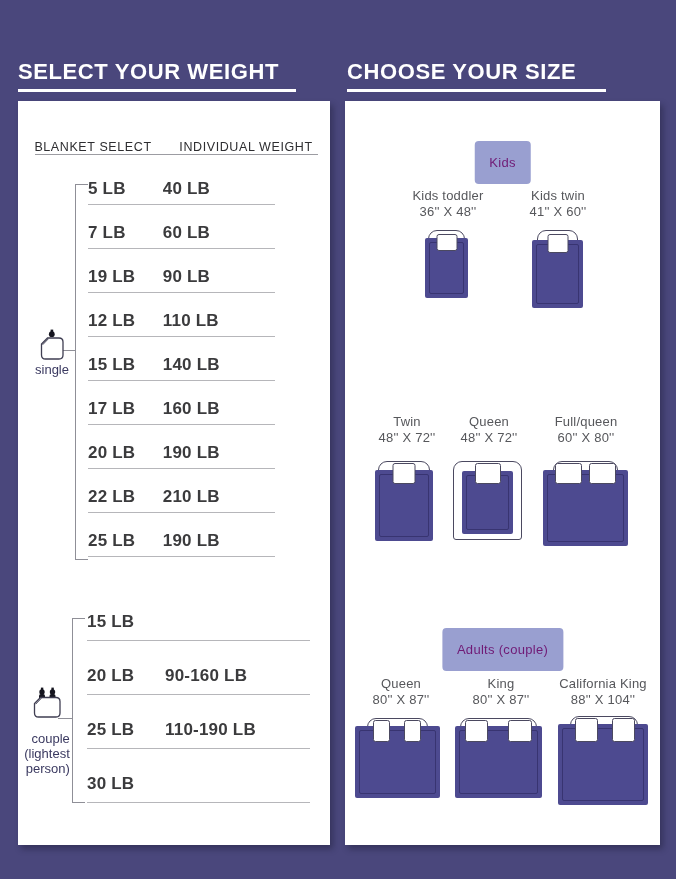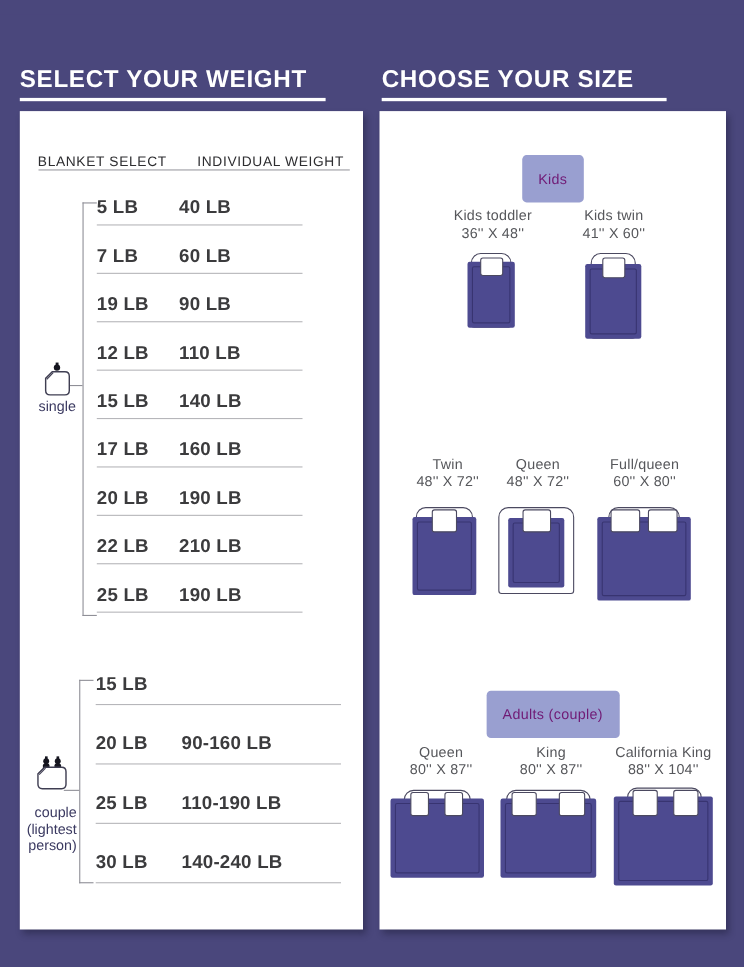--- a/index.html
+++ b/index.html
@@ -114,21 +114,20 @@
       <div class="wrow">
           <span class="wcell c1">20 LB</span>
           <span class="wcell c2">90-160 LB</span>
         </div>
       <div class="wrow">
           <span class="wcell c1">25 LB</span>
           <span class="wcell c2">110-190 LB</span>
         </div>
       <div class="wrow">
           <span class="wcell c1">30 LB</span>
-          <span class="wcell c2">140-240 LB</span>
         </div>
     </div>
     <div class="bracket" style="left:54px;top:517px;width:13px;height:185px"></div>
     <div class="connector" style="left:40px;top:617px;width:14px"></div>
     <svg class="icon" style="left:13px;top:586px" width="32" height="33" viewBox="0 0 32 33">
       <rect x="9.9" y="0.6" width="2.4" height="2.6" fill="#15151f"></rect>
       <circle cx="11" cy="5" r="2.7" fill="#15151f"></circle>
       <rect x="8" y="7" width="6" height="6" rx="2" fill="#15151f"></rect>
       <rect x="20.4" y="0.6" width="2.4" height="2.6" fill="#15151f"></rect>
       <circle cx="21.5" cy="5" r="2.7" fill="#15151f"></circle>

